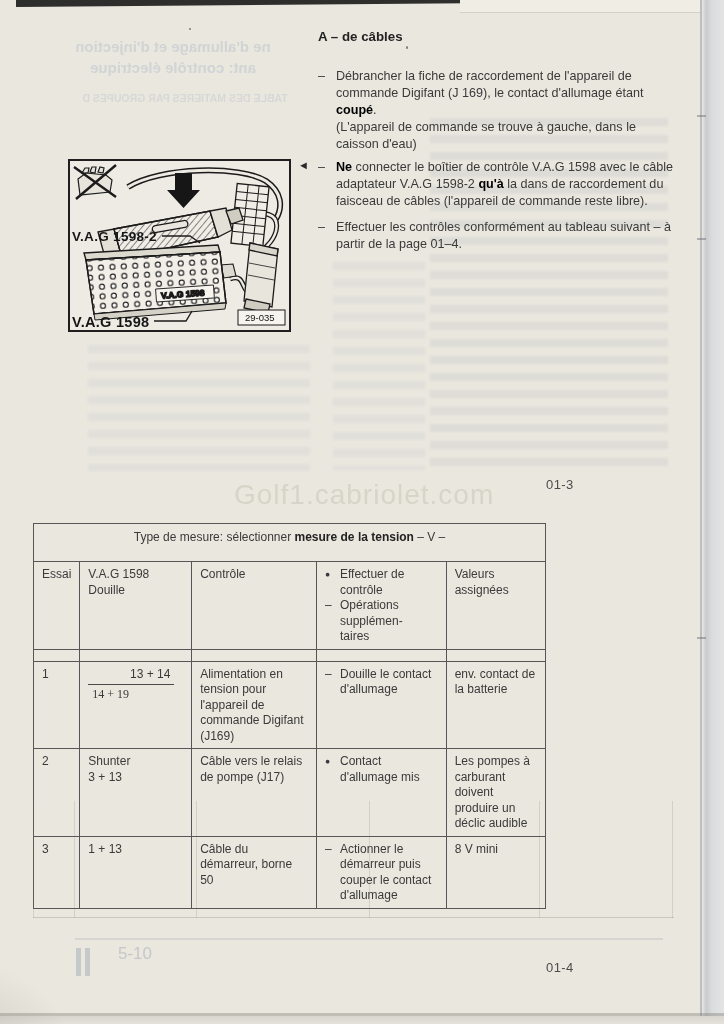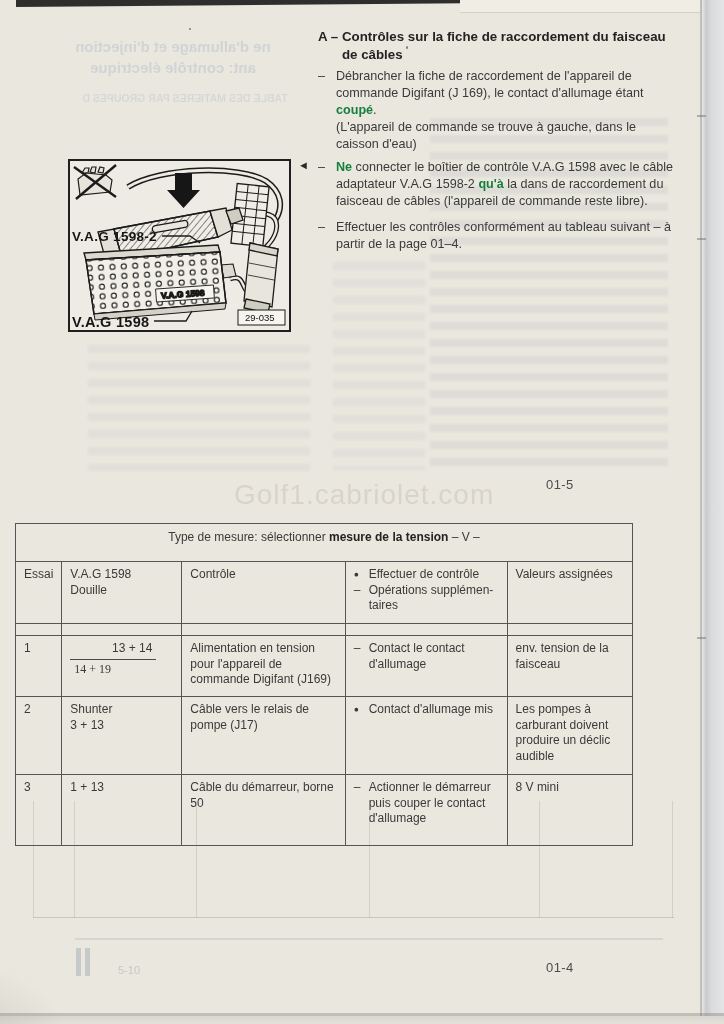--- a/index.html
+++ b/index.html
@@ -25,41 +25,41 @@
   .ghost{position:absolute;color:#9fb0c0;font-weight:bold;transform:scaleX(-1);
     opacity:.34;filter:blur(.5px);text-align:center;}
   .ghost-title{left:50px;top:36px;width:246px;font-size:15px;line-height:21px;}
   .ghost-toc{left:58px;top:92px;width:254px;font-size:10.5px;opacity:.26;}
   .gbar{position:absolute;filter:blur(.8px);
     background:repeating-linear-gradient(180deg,rgba(148,162,178,.15) 0 8px,transparent 8px 17px);}
   .gbar.soft{background:repeating-linear-gradient(180deg,rgba(148,162,178,.10) 0 8px,transparent 8px 17px);}
   .ghost-rule{position:absolute;left:75px;top:938px;width:588px;height:2px;background:rgba(150,160,170,.25);}
   .ghost-binder{position:absolute;left:76px;top:948px;width:16px;height:28px;}
   .ghost-binder span{position:absolute;top:0;width:5px;height:28px;background:rgba(140,152,165,.38);}
-  .ghost-num{position:absolute;left:118px;top:964px;font-size:11px;color:rgba(160,170,182,.5);filter:blur(.4px);}
+  .ghost-num{position:absolute;left:118px;top:944px;font-size:17px;color:rgba(160,170,182,.5);filter:blur(.4px);}
   
   .content{color:#3a3a3a;}
   .heading{position:absolute;left:318px;top:28px;display:flex;font-weight:bold;
     font-size:13.3px;line-height:18px;color:#232323;}
   .heading .pfx{width:24px;flex:none;}
   .blk{position:absolute;left:318px;display:flex;font-size:12.6px;line-height:17px;color:#3a3a3a;}
   .blk .mk{width:18px;flex:none;}
   .blk .tx div{white-space:nowrap;}
-  .blk b{color:#15803d;}
+  .blk b{color:#000000;}
   .arrow-mk{position:absolute;left:298px;top:159px;font-size:11px;color:#2a2a2a;}
   .watermark{position:absolute;left:234px;top:479px;font-size:28px;letter-spacing:1px;
     color:#cdc8b9;opacity:.6;}
   .pno{position:absolute;font-size:13px;color:#4c4c4c;letter-spacing:.4px;}
   .pno.top{left:546px;top:477px;}
   .pno.bottom{left:546px;top:960px;}
   
   .figure{position:absolute;left:68px;top:159px;width:223px;height:173px;}
   .figure svg{display:block;}
   
-  table.meas{position:absolute;left:15px;top:523px;width:618px;border-collapse:collapse;
+  table.meas{position:absolute;left:33px;top:523px;width:513px;border-collapse:collapse;
     font-size:12px;line-height:15.5px;color:#3a3a3a;}
   table.meas{border:1.5px solid #454545;}
   table.meas td{border:1px solid #555;vertical-align:top;padding:5px 8px 4px;}
   tr.band td{height:27px;text-align:center;padding:6px 4px 4px;}
   tr.band b{color:#232323;}
   tr.rhead td{height:52px;}
   tr.rspace td{height:11px;padding:0;}
   tr.r1 td{height:51px;}
   tr.r2 td{height:68px;}
   tr.r3 td{height:61px;}
@@ -103,21 +103,20 @@
   <div class="ghost-rule"></div>
   <div class="ghost-binder">
     <span style="left:0;"></span>
       <span style="left:9px;"></span>
   </div>
   <div class="ghost-num">5-10</div>
 
   <div class="heading content">
     <span class="pfx">A –</span>
     <div>
-      <div>Contrôles sur la fiche de raccordement du faisceau</div>
       <div>de câbles</div>
     </div>
   </div>
 
   <div class="blk" style="top:68px;">
     <span class="mk">–</span>
     <div class="tx">
       <div><span>Débrancher la fiche de raccordement de l'appareil de</span></div>
       <div><span>commande Digifant (J 169), le contact d'allumage étant</span></div>
       <div><b>coupé</b><span>.</span></div>
@@ -212,21 +211,21 @@
       <text x="4" y="168" font-size="14.5" font-weight="bold" letter-spacing="0.3">V.A.G 1598</text>
 
       <g>
         <rect x="170" y="151" width="47" height="15" fill="#f6f4ee" stroke="#1b1b1b" stroke-width="1"></rect>
         <text x="177" y="162" font-size="9.5">29-035</text>
       </g>
     </svg>
   </div>
 
   <div class="watermark">Golf1.cabriolet.com</div>
-  <div class="pno top">01-5</div>
+  <div class="pno top">01-3</div>
   <div class="pno bottom">01-4</div>
 
   <table class="meas">
     <colgroup>
       <col style="width:41px">
         <col style="width:122px">
         <col style="width:173px">
         <col style="width:170px">
         <col style="width:132px">
     </colgroup>
@@ -265,24 +264,24 @@
       <td>
         <div class="frac">
           <div class="ft">13 + 14</div>
           <div class="fb">14 + 19</div>
         </div>
       </td>
       <td>Alimentation en tension pour l'appareil de commande Digifant (J169)</td>
       <td>
         <div class="cnd">
               <span class="cm">–</span>
-              <span>Contact le contact d'allumage</span>
-            </div>
-      </td>
-      <td>env. tension de la faisceau</td>
+              <span>Douille le contact d'allumage</span>
+            </div>
+      </td>
+      <td>env. contact de la batterie</td>
     </tr>
     <tr class="r2">
       <td>2</td>
       <td>
         <div>Shunter</div>
         <div>3 + 13</div>
       </td>
       <td>Câble vers le relais de pompe (J17)</td>
       <td>
         <div class="cnd">

